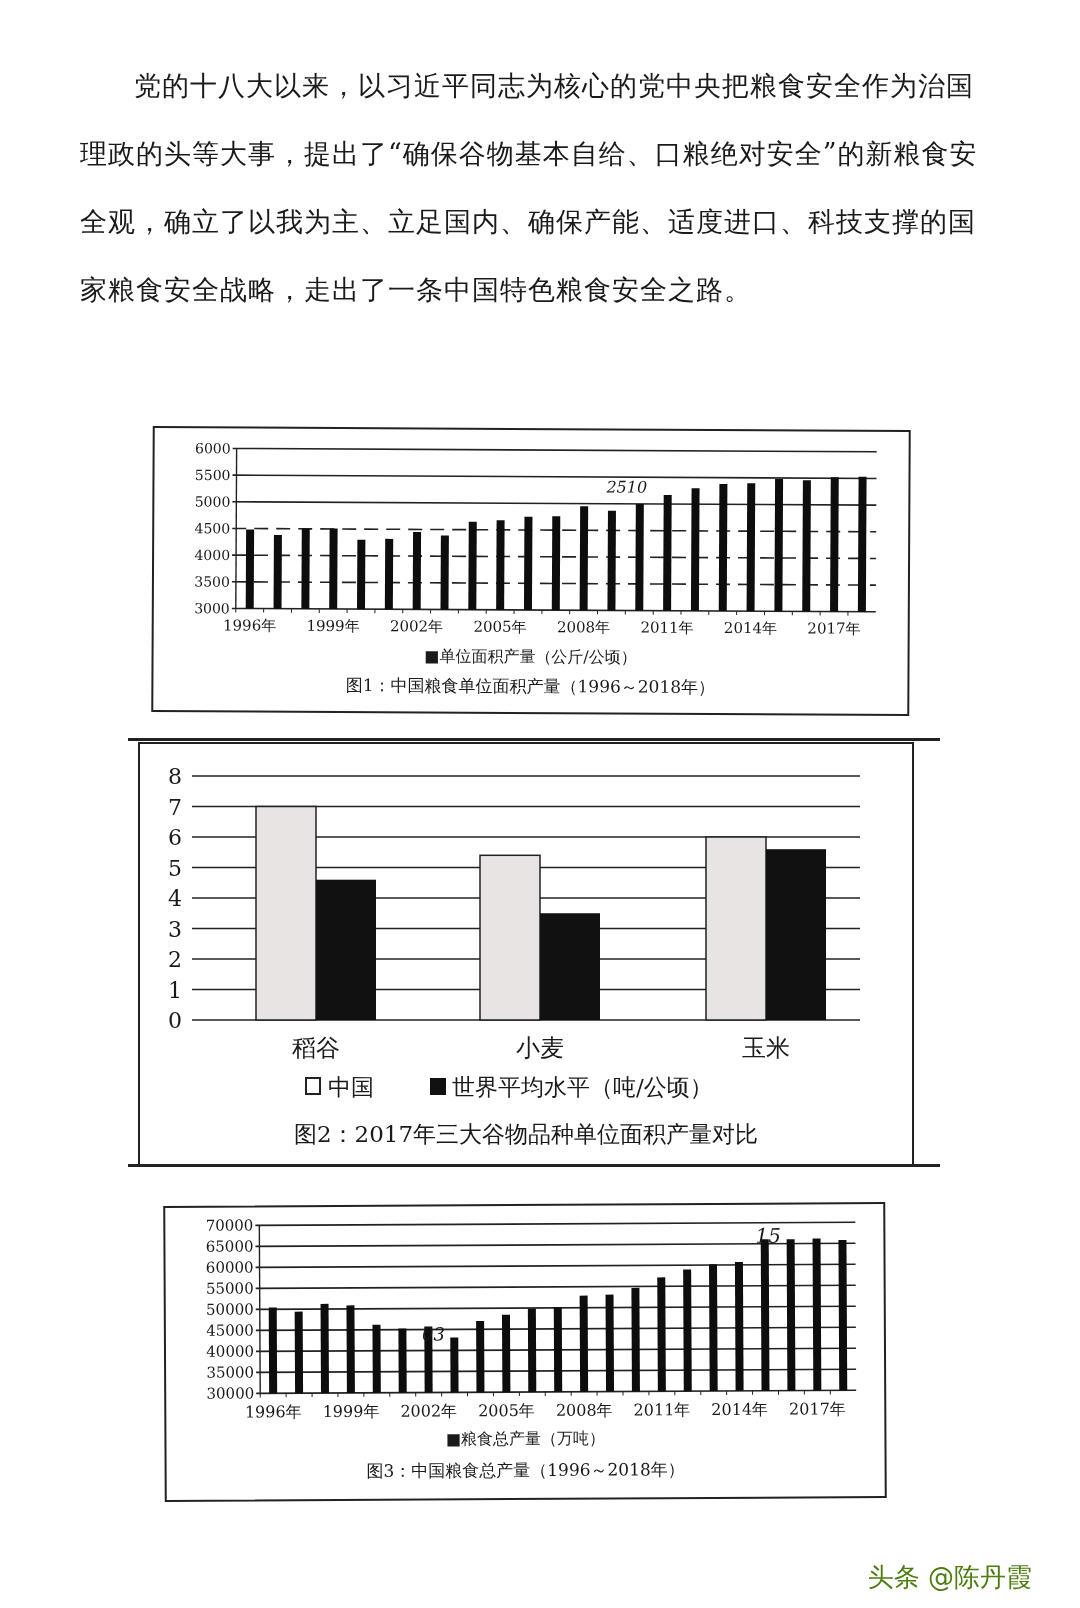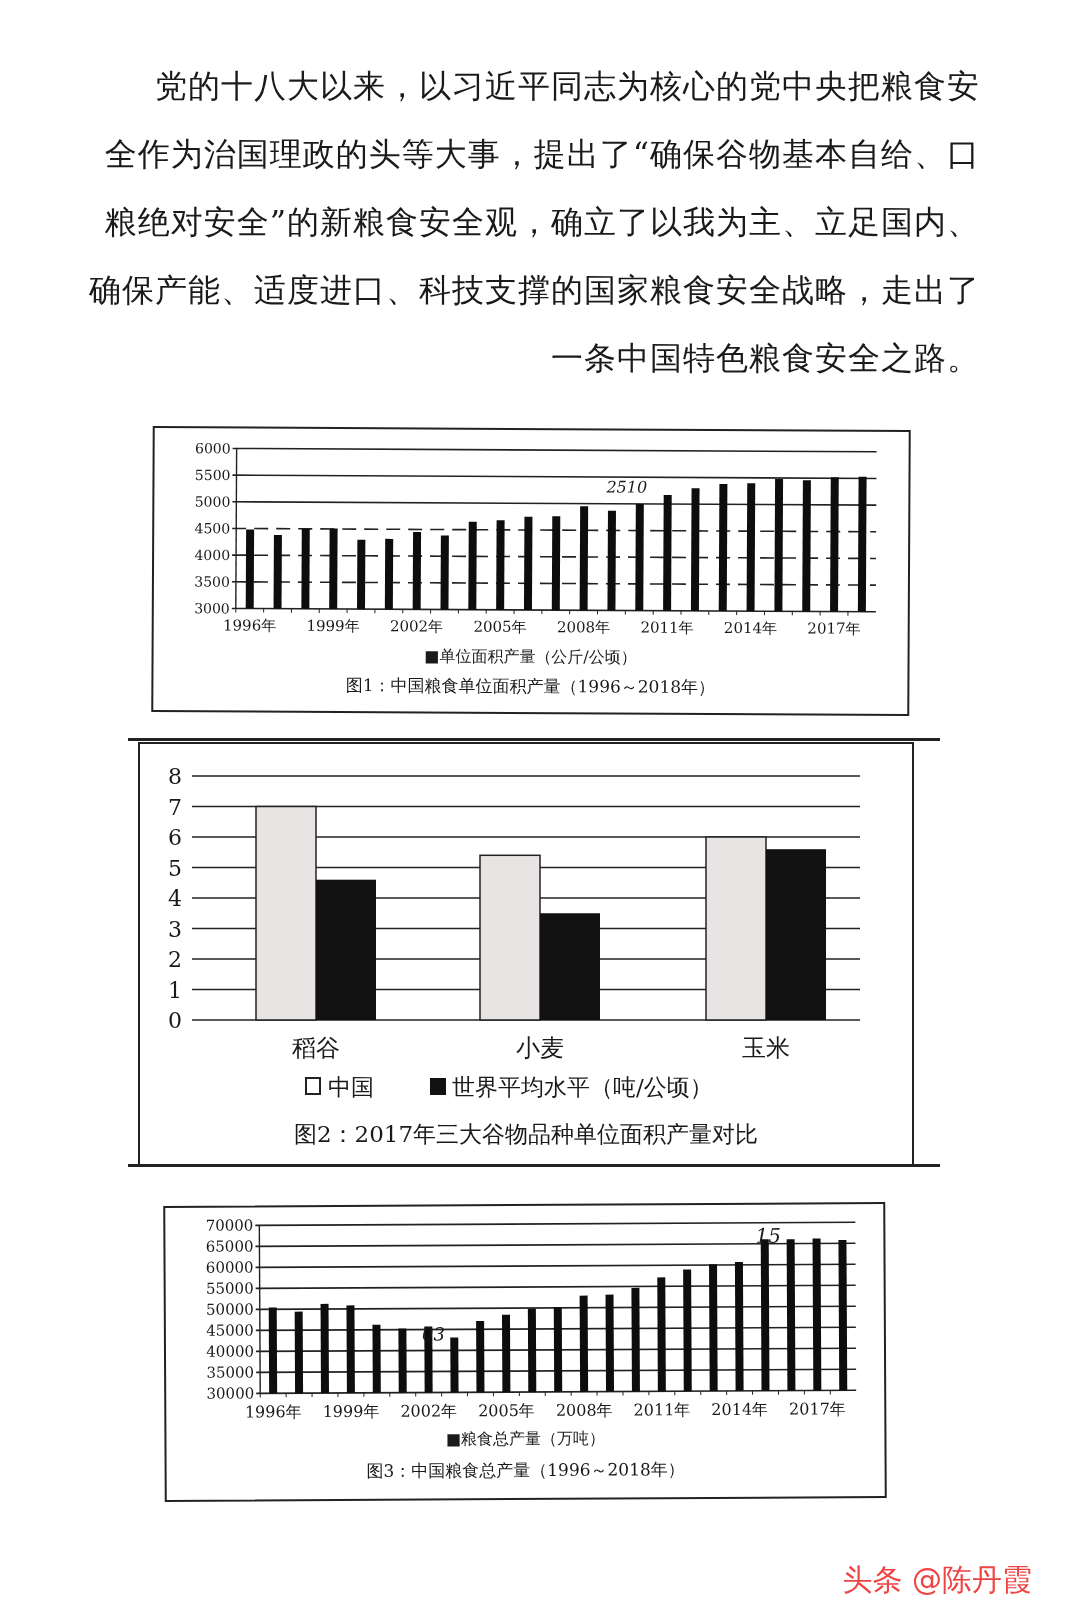--- a/index.html
+++ b/index.html
@@ -1,22 +1,22 @@
 <!DOCTYPE html>
 <html><head>
 <meta charset="utf-8">
 <style>
   html,body{margin:0;padding:0;background:#ffffff;}
   body{width:1080px;height:1608px;position:relative;overflow:hidden;font-family:"DejaVu Serif",serif;color:#1a1a1a;}
-  .para{position:absolute;left:80px;top:52px;width:900px;font-size:32px;line-height:68px;letter-spacing:1px;text-align:right;}
+  .para{position:absolute;left:80px;top:52px;width:900px;font-size:27px;line-height:68px;letter-spacing:1px;}
   .para p{margin:0;text-indent:54px;}
   .frame{position:absolute;border:2px solid #222;background:#fff;}
   .hr{position:absolute;height:3px;background:#222;}
   svg text{font-family:"DejaVu Serif",serif;fill:#1a1a1a;}
-  .watermark{position:absolute;right:48px;top:1560px;font-family:"DejaVu Sans",sans-serif;font-size:30px;color:#ef4444;}
+  .watermark{position:absolute;right:48px;top:1560px;font-family:"DejaVu Sans",sans-serif;font-size:26px;color:#4d7c0f;}
 </style>
 </head>
 <body>
 
 <div class="para">
   <p>党的十八大以来，以习近平同志为核心的党中央把粮食安全作为治国理政的头等大事，提出了“确保谷物基本自给、口粮绝对安全”的新粮食安全观，确立了以我为主、立足国内、确保产能、适度进口、科技支撑的国家粮食安全战略，走出了一条中国特色粮食安全之路。</p>
 </div>
 
 <div class="frame" style="left:152px;top:428px;width:754px;height:282px;transform:rotate(0.3deg);">
   <svg id="fig1" width="754" height="282">

